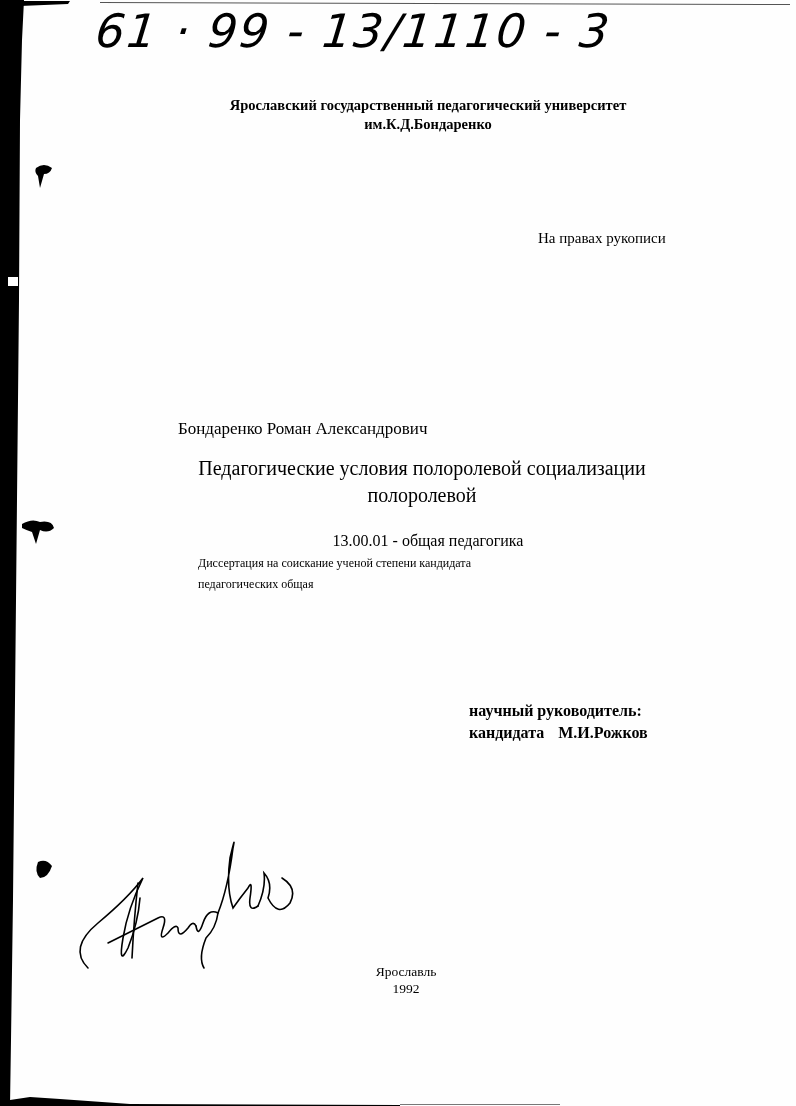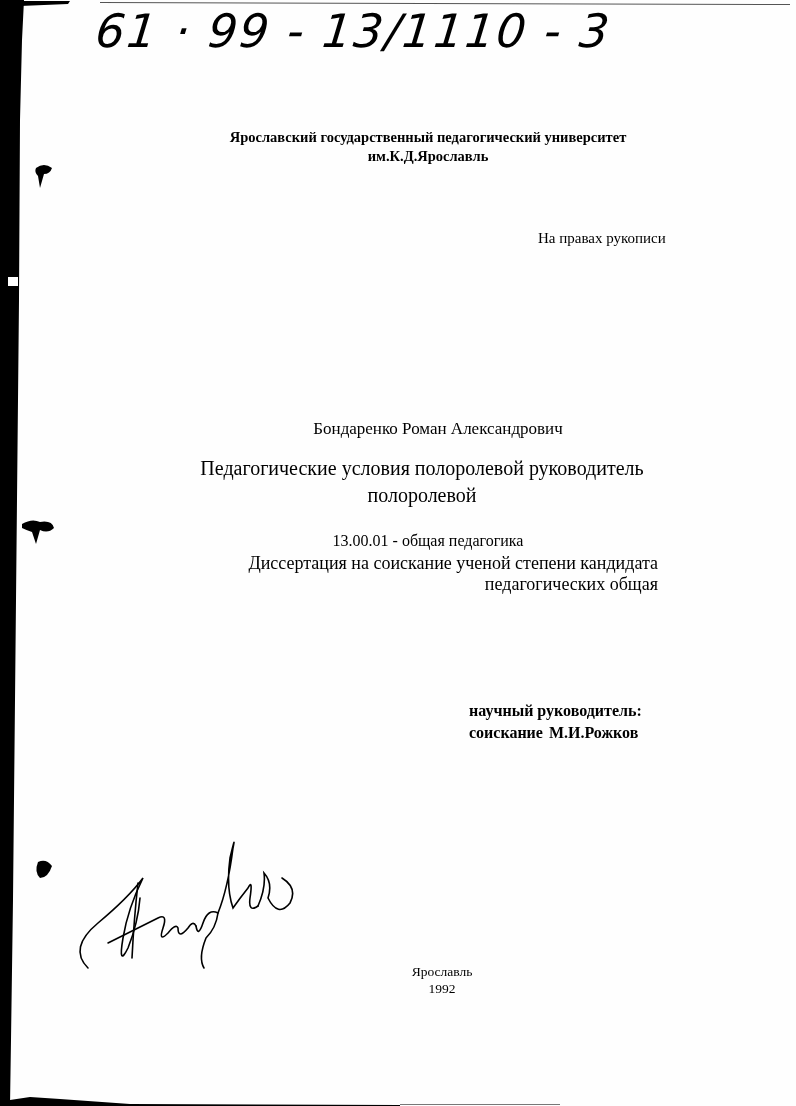--- a/index.html
+++ b/index.html
@@ -18,27 +18,27 @@
       position: absolute; left: 96px; top: 8px;
       font-family: "DejaVu Sans", sans-serif; font-style: italic;
       font-size: 46px; letter-spacing: 2px; line-height: 1;
       transform: skewX(-6deg);
     }
 
     .text { position: absolute; white-space: nowrap; }
 
     .university { top: 96px; left: 60px; width: 796px; font-size: 14.5px; font-weight: bold; line-height: 19px; }
     .manuscript { top: 230px; left: 538px; font-size: 15px; }
-    .author { top: 419px; left: 178px; width: 520px; text-align: center; font-size: 17px; }
+    .author { top: 419px; left: 178px; width: 520px; font-size: 17px; }
     .title { top: 455px; left: 162px; width: 520px; text-align: center; font-size: 20px; line-height: 27px; }
     .specialty { top: 532px; left: 198px; width: 460px; text-align: center; font-size: 16px; font-weight: normal; }
-    .degree { top: 553px; left: 198px; width: 460px; text-align: right; font-size: 18px; line-height: 21px; }
+    .degree { top: 553px; left: 198px; width: 460px; text-align: left; font-size: 12px; line-height: 21px; }
     .supervisor { top: 700px; left: 469px; font-size: 16px; line-height: 22px; font-weight: bold; }
-    .supervisor .line3 span + span { margin-left: 6px; }
-    .city { top: 963px; left: 392px; width: 100px; text-align: center; font-size: 13.5px; line-height: 17px; }
+    .supervisor .line3 span + span { margin-left: 14px; }
+    .city { top: 963px; left: 356px; width: 100px; text-align: center; font-size: 13.5px; line-height: 17px; }
 
     .signature { position: absolute; left: 68px; top: 828px; width: 230px; height: 150px; }
   </style>
 </head>
 <body>
 
 <div class="page">
 
   <svg class="binding-edge" viewBox="0 0 26 1106" preserveAspectRatio="none">
     <path d="M0 0 L24 0 L22 40 L20 120 L19 300 L16 600 L13 900 L11 1040 L10 1106 L0 1106 Z" fill="#000"></path>
@@ -58,45 +58,45 @@
   </svg>
   <svg class="punch-hole" style="left:22px;top:518px;width:34px;height:28px;" viewBox="0 0 34 28">
     <path d="M0 6 Q10 0 18 4 Q30 2 32 10 Q26 16 18 12 L14 26 L10 14 Q4 12 0 10 Z" fill="#000"></path>
   </svg>
   <svg class="punch-hole" style="left:34px;top:858px;width:20px;height:24px;" viewBox="0 0 20 24">
     <path d="M4 4 Q12 0 18 8 Q14 20 6 20 Q0 14 4 4 Z" fill="#000"></path>
   </svg>
 
   <div class="handwritten-code">61 · 99 - 13/1110 - 3</div>
 
-  <div class="text university" style="left:0;text-align:center;padding-left:60px;width:796px;margin-top:32px;">
+  <div class="text university" style="left:0;text-align:center;padding-left:60px;width:796px;">
     <div>Ярославский государственный педагогический университет</div>
-    <div>им.К.Д.Ярославль</div>
+    <div>им.К.Д.Бондаренко</div>
   </div>
 
   <div class="text manuscript">На правах рукописи</div>
 
   <div class="text author">Бондаренко Роман Александрович</div>
 
   <div class="text title">
-    <div>Педагогические условия полоролевой руководитель</div>
+    <div>Педагогические условия полоролевой социализации</div>
     <div>полоролевой</div>
   </div>
 
   <div class="text specialty">13.00.01 - общая педагогика</div>
 
   <div class="text degree">
     <div>Диссертация на соискание ученой степени кандидата</div>
     <div>педагогических общая</div>
   </div>
 
   <div class="text supervisor">
     <div>научный руководитель:</div>
     <div class="line3">
-      <span>соискание</span><span>М.И.Рожков</span>
+      <span>кандидата</span><span>М.И.Рожков</span>
     </div>
   </div>
 
   <svg class="signature" viewBox="0 0 230 150" fill="none" stroke="#000" stroke-width="1.6" stroke-linecap="round">
     <path d="M20 140 Q0 120 30 95 Q60 70 75 50 Q60 80 55 110 Q50 140 60 120 Q70 95 72 70"></path>
     <path d="M40 115 Q70 100 90 90 Q100 85 95 100 Q90 115 100 105 Q108 95 110 100 Q110 112 120 100 Q125 92 128 98"></path>
     <path d="M128 98 Q130 110 135 95 Q140 80 150 85 Q148 100 138 110 Q130 130 136 140"></path>
     <path d="M150 85 Q160 60 165 20 Q168 5 162 30 Q158 60 165 80 Q172 70 180 60 Q185 50 182 70 Q180 85 190 78"></path>
     <path d="M190 78 Q198 60 196 45 Q205 55 200 70 Q210 90 222 75 Q230 60 214 50"></path>
     <path d="M70 55 Q66 90 64 130"></path>

